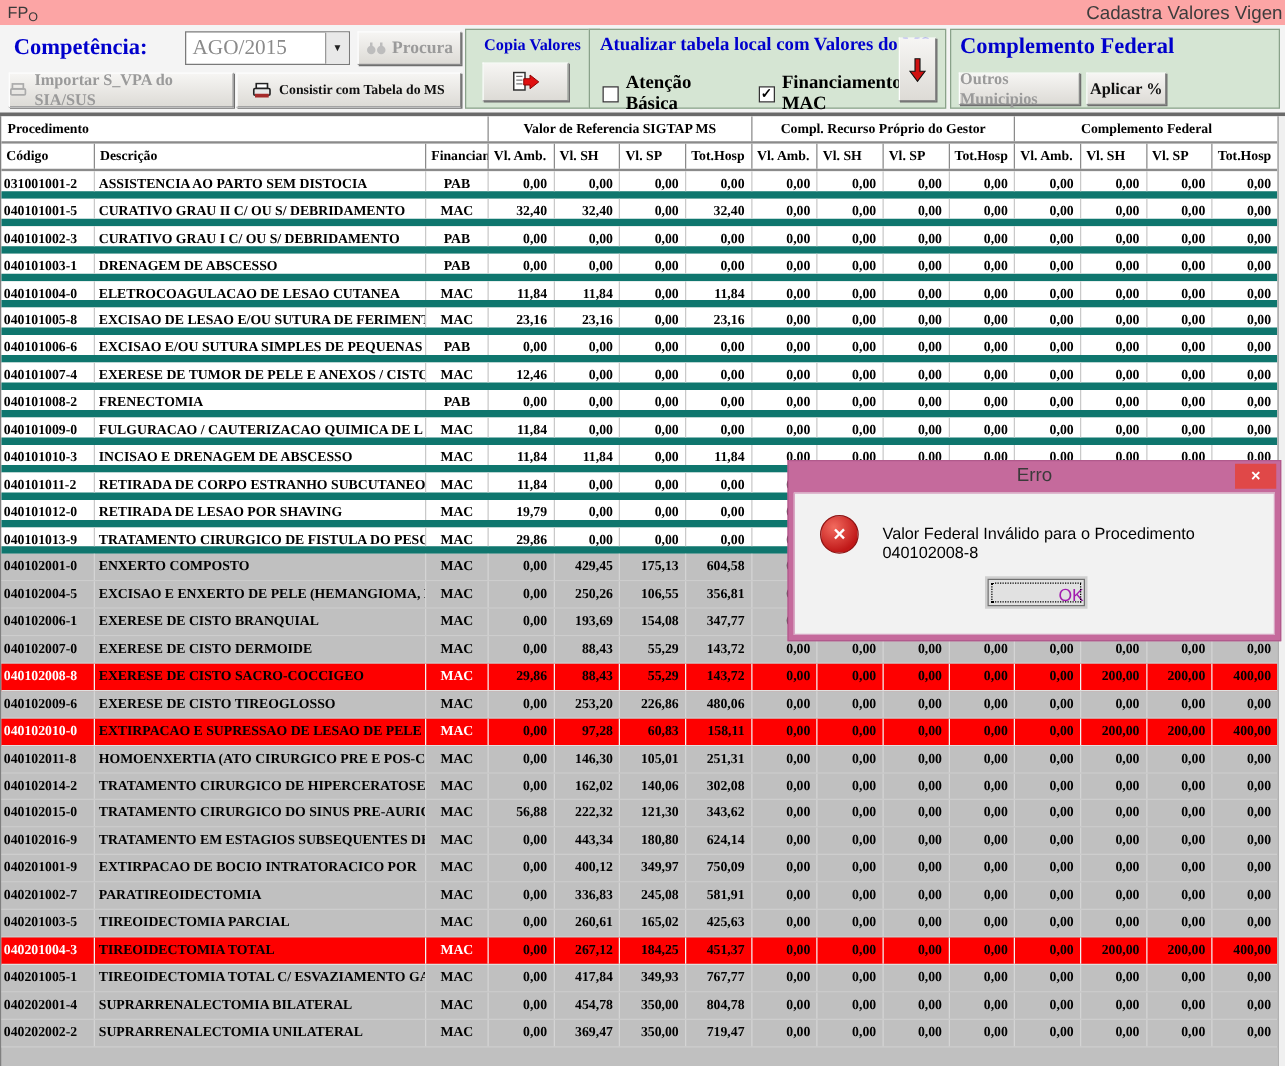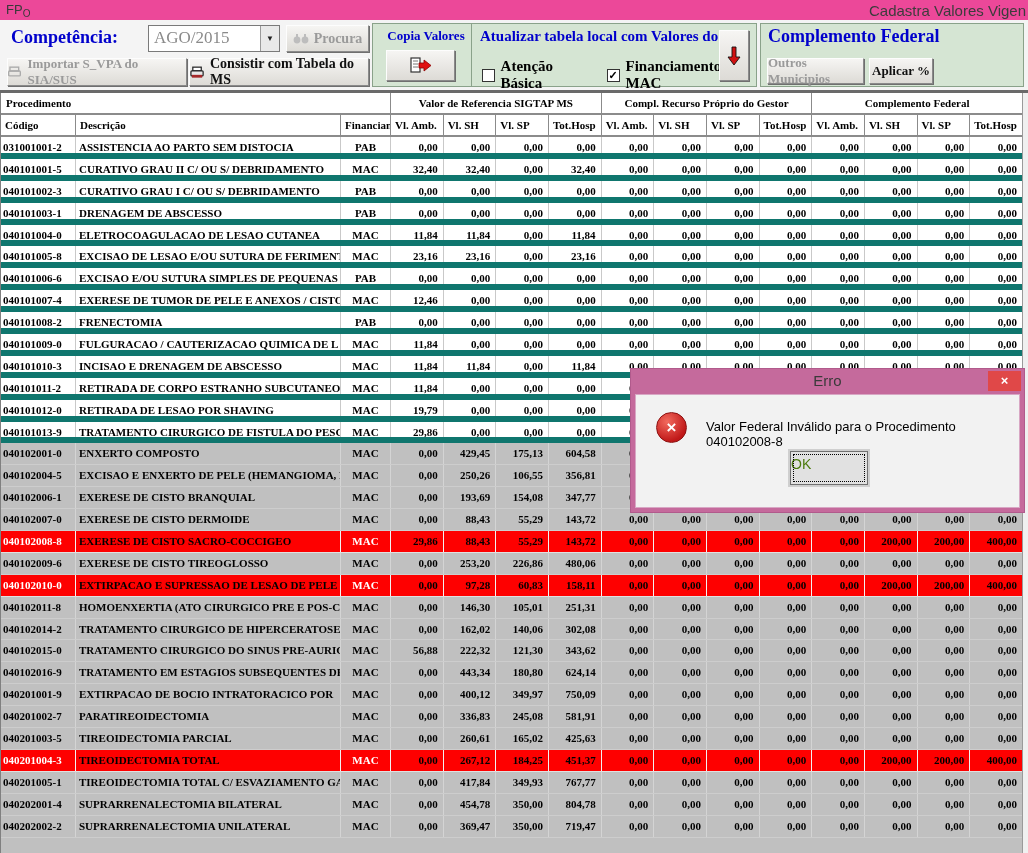--- a/index.html
+++ b/index.html
@@ -1,20 +1,20 @@
 <!DOCTYPE html>
 <html><head>
 <meta charset="utf-8">
 <style>
   * { margin:0; padding:0; box-sizing:border-box; }
   html,body { width:1028px; height:853px; overflow:hidden; }
   body { position:relative; background:#f2f2f2; font-family:"Liberation Sans", sans-serif; }
 
   
-  .titlebar { position:absolute; top:0; left:0; width:1028px; height:20px; background:#ec4899; }
+  .titlebar { position:absolute; top:0; left:0; width:1028px; height:20px; background:#fca5a5; }
   .app-logo { position:absolute; left:6px; top:2px; font-family:"Liberation Sans",sans-serif; color:#3a3a3a; font-size:13px; letter-spacing:0px; }
   .app-logo .sub { font-size:10px; vertical-align:-3px; }
   .window-title { position:absolute; right:2px; top:2px; font-size:15px; color:#3c3c3c; white-space:nowrap; }
 
   
   .toolbar { position:absolute; top:20px; left:0; width:1028px; height:73px; background:#f4f4f4;
              border-bottom:3px solid #6a6a6a; }
   .lbl-blue { color:#0000cc; font-family:"Liberation Serif",serif; font-weight:bold; }
   .competencia-label { position:absolute; left:11px; top:7px; font-size:18px; }
   .combo { position:absolute; left:148px; top:5px; width:132px; height:27px; background:#fff;
@@ -82,23 +82,23 @@
   .dlg-title { height:27px; text-align:center; color:#3a3a3a; font-size:15px; line-height:24px; }
   .dlg-close { position:absolute; top:2px; right:3px; width:33px; height:20px; background:#e04848;
                color:#fff; font-size:13px; font-weight:bold; text-align:center; line-height:19px; }
   .dlg-body { position:absolute; left:4px; right:4px; top:25px; bottom:4px; background:#f2f2f2;
               border:1px solid #d8a7c4; }
   .err-icon { position:absolute; left:20px; top:17px; width:31px; height:31px; border-radius:50%;
               background:radial-gradient(circle at 35% 30%, #f26a5e, #c01818 72%);
               border:1px solid #8d1212; color:#fff; font-weight:bold; font-size:17px;
               text-align:center; line-height:29px; }
   .err-msg { position:absolute; left:70px; top:24px; right:8px; font-size:13px; color:#000; }
-  .dlg-ok { position:absolute; left:154px; bottom:22px; width:78px; height:34px; background:#e1e1e1;
-            border:1px solid #707070; box-shadow:0 0 0 2px #cfcfcf; font-size:14px; color:#4d7c0f;
-            text-align:left; line-height:24px; outline:1px dotted #000; outline-offset:-4px; }
+  .dlg-ok { position:absolute; left:154px; bottom:22px; width:78px; height:22px; background:#e1e1e1;
+            border:1px solid #707070; box-shadow:0 0 0 2px #cfcfcf; font-size:14px; color:#a21caf;
+            text-align:right; line-height:24px; outline:1px dotted #000; outline-offset:-4px; }
 
   
   .icon-svg { display:inline-block; vertical-align:middle; }
 </style>
 </head>
 <body>
 
 <div class="titlebar">
   <span class="app-logo"><span>FP</span><span class="sub">O</span></span>
   <span class="window-title">Cadastra Valores Vigen</span>
@@ -123,21 +123,21 @@
   </div>
 
   <div class="btn btn-importar disabled" style="font-size:13px;">
     <svg class="icon-svg" width="15" height="12" viewBox="0 0 15 12">
       <rect x="2" y="1" width="9" height="4" fill="none" stroke="#ababab" stroke-width="1.4"></rect>
       <rect x="0.7" y="5" width="12" height="5" rx="1" fill="none" stroke="#ababab" stroke-width="1.4"></rect>
     </svg>
     <span>Importar S_VPA do SIA/SUS</span>
   </div>
 
-  <div class="btn btn-consistir" style="font-size:14px;">
+  <div class="btn btn-consistir" style="font-size:11px;">
     <svg class="icon-svg" width="16" height="13" viewBox="0 0 16 13">
       <rect x="3" y="0.8" width="9" height="4" fill="#fff" stroke="#222" stroke-width="1.3"></rect>
       <rect x="1" y="4.8" width="13" height="5.4" rx="1" fill="#e8e8e8" stroke="#222" stroke-width="1.3"></rect>
       <rect x="2" y="9" width="11" height="3" fill="#a52a2a"></rect>
     </svg>
     <span>Consistir com Tabela do MS</span>
   </div>
 
   <div class="panel panel-copia">
     <div class="panel-title lbl-blue">Copia Valores</div>

